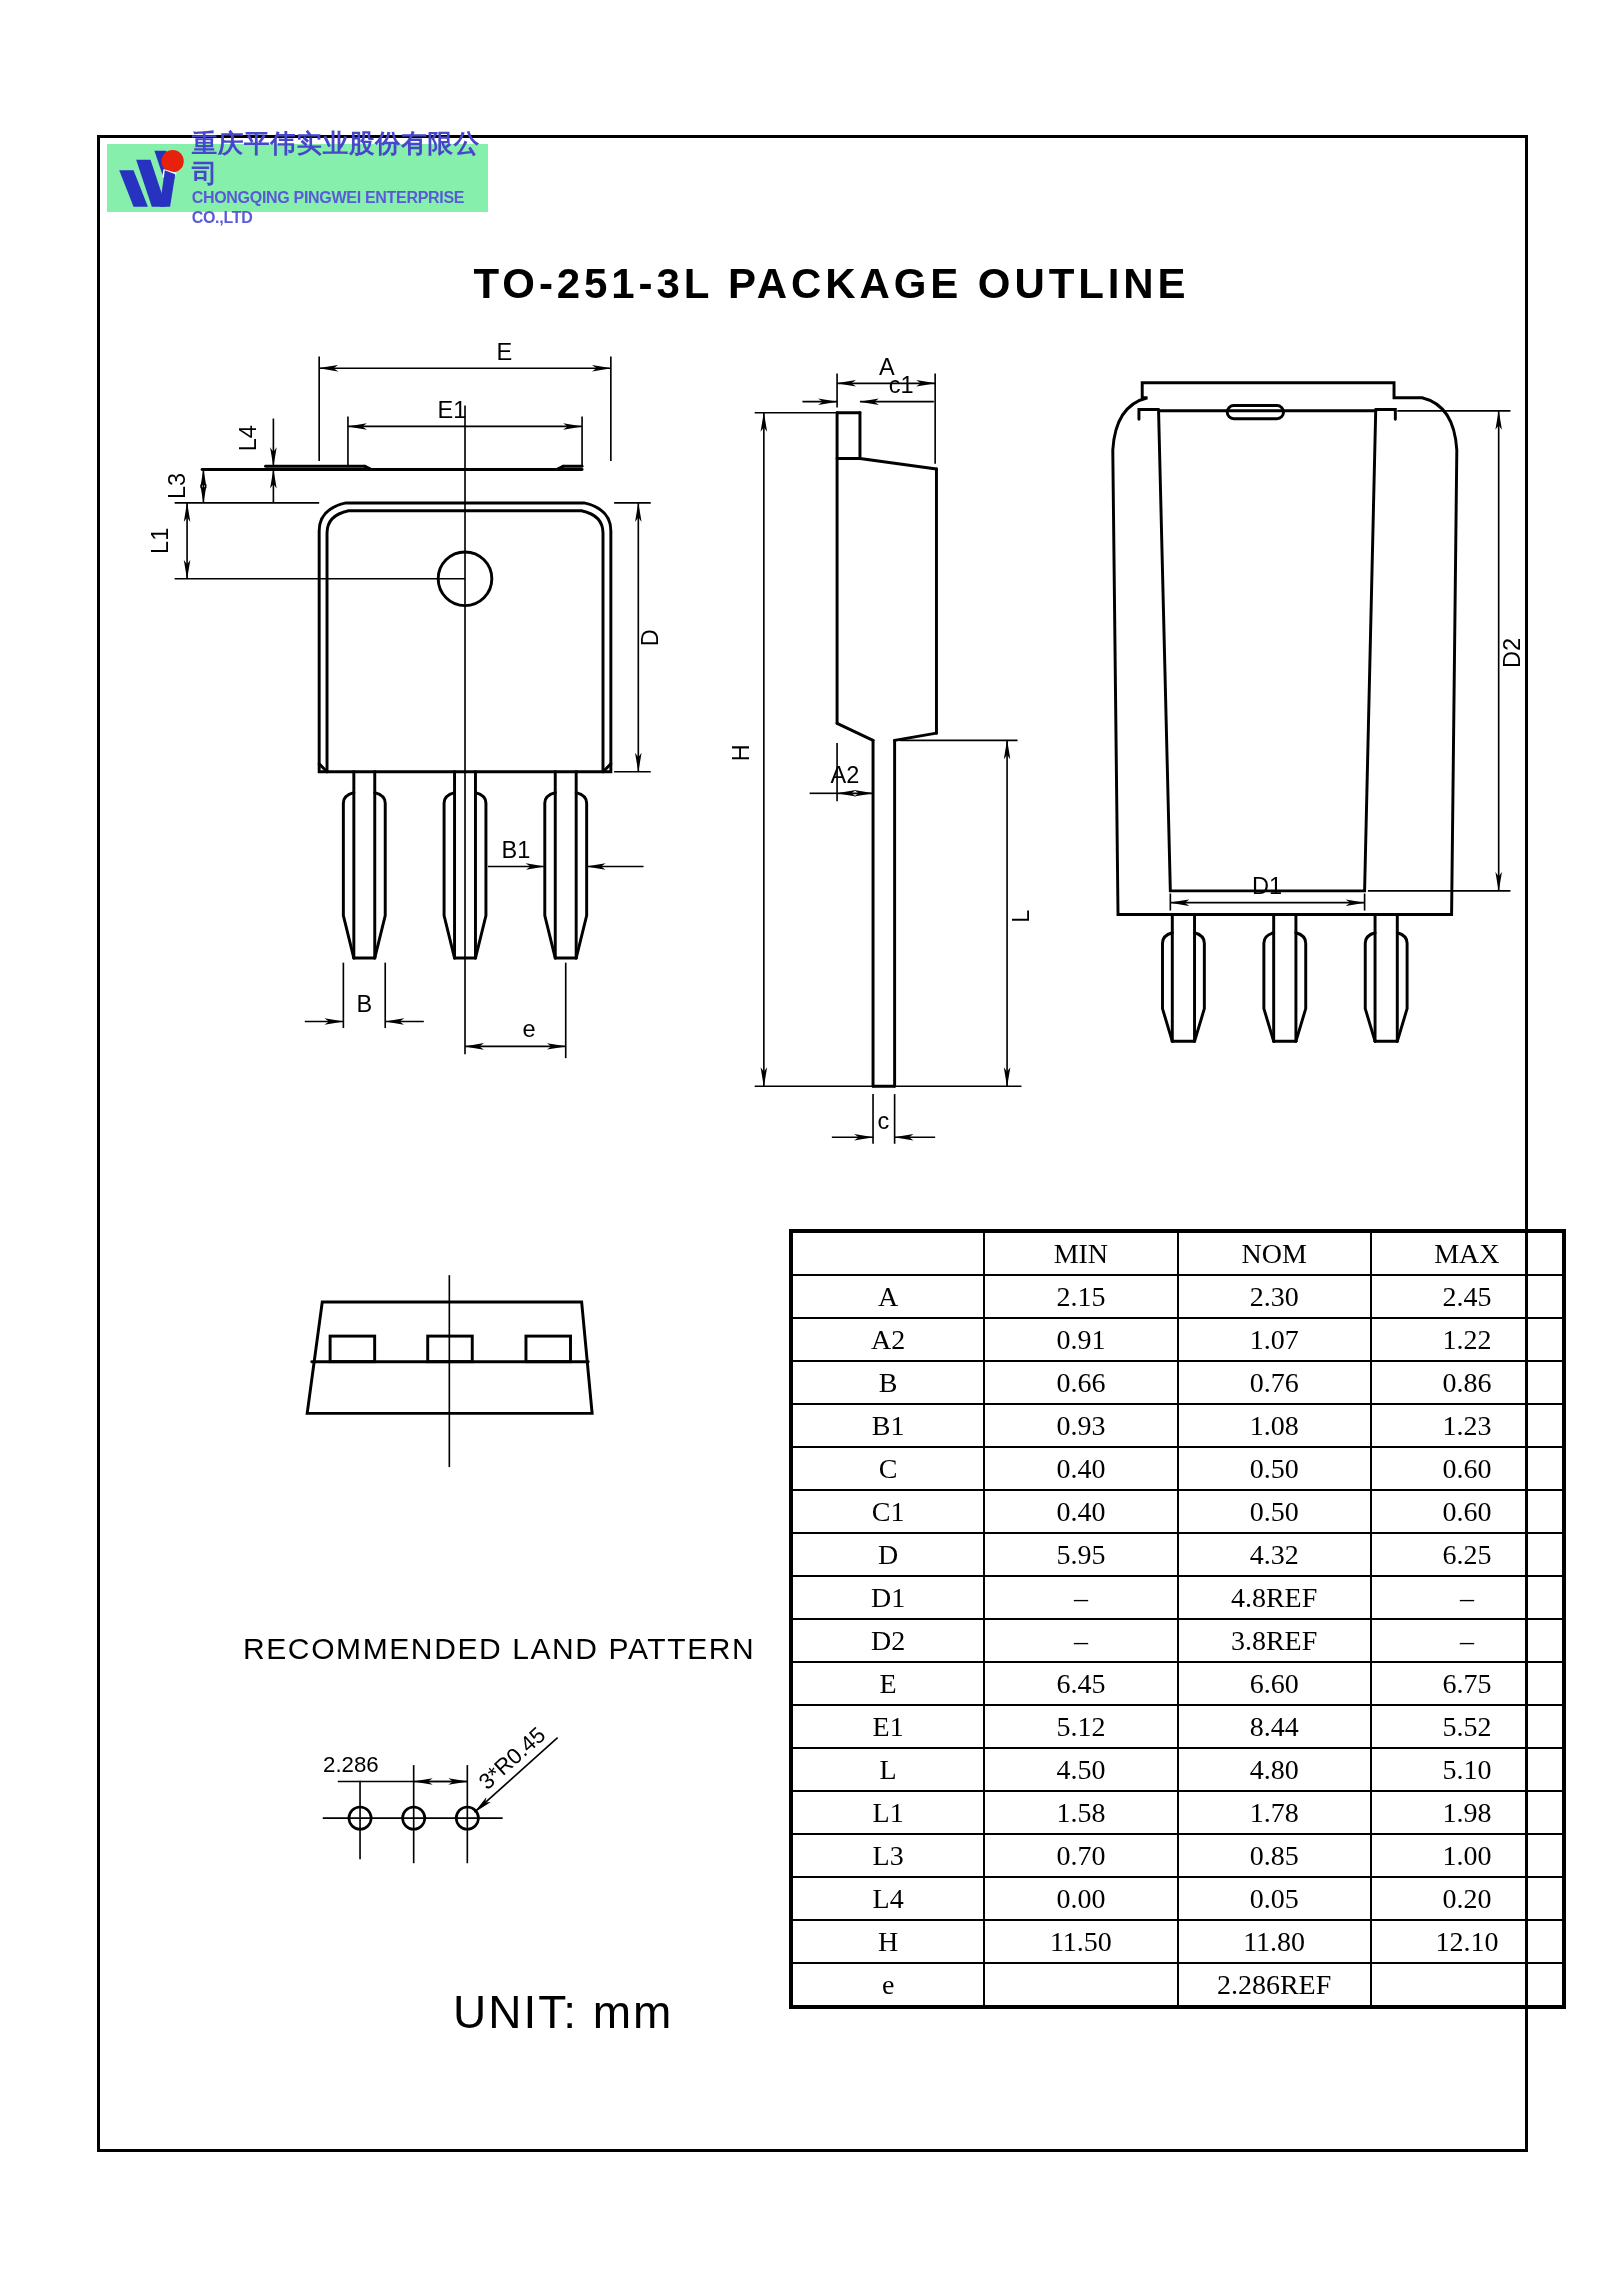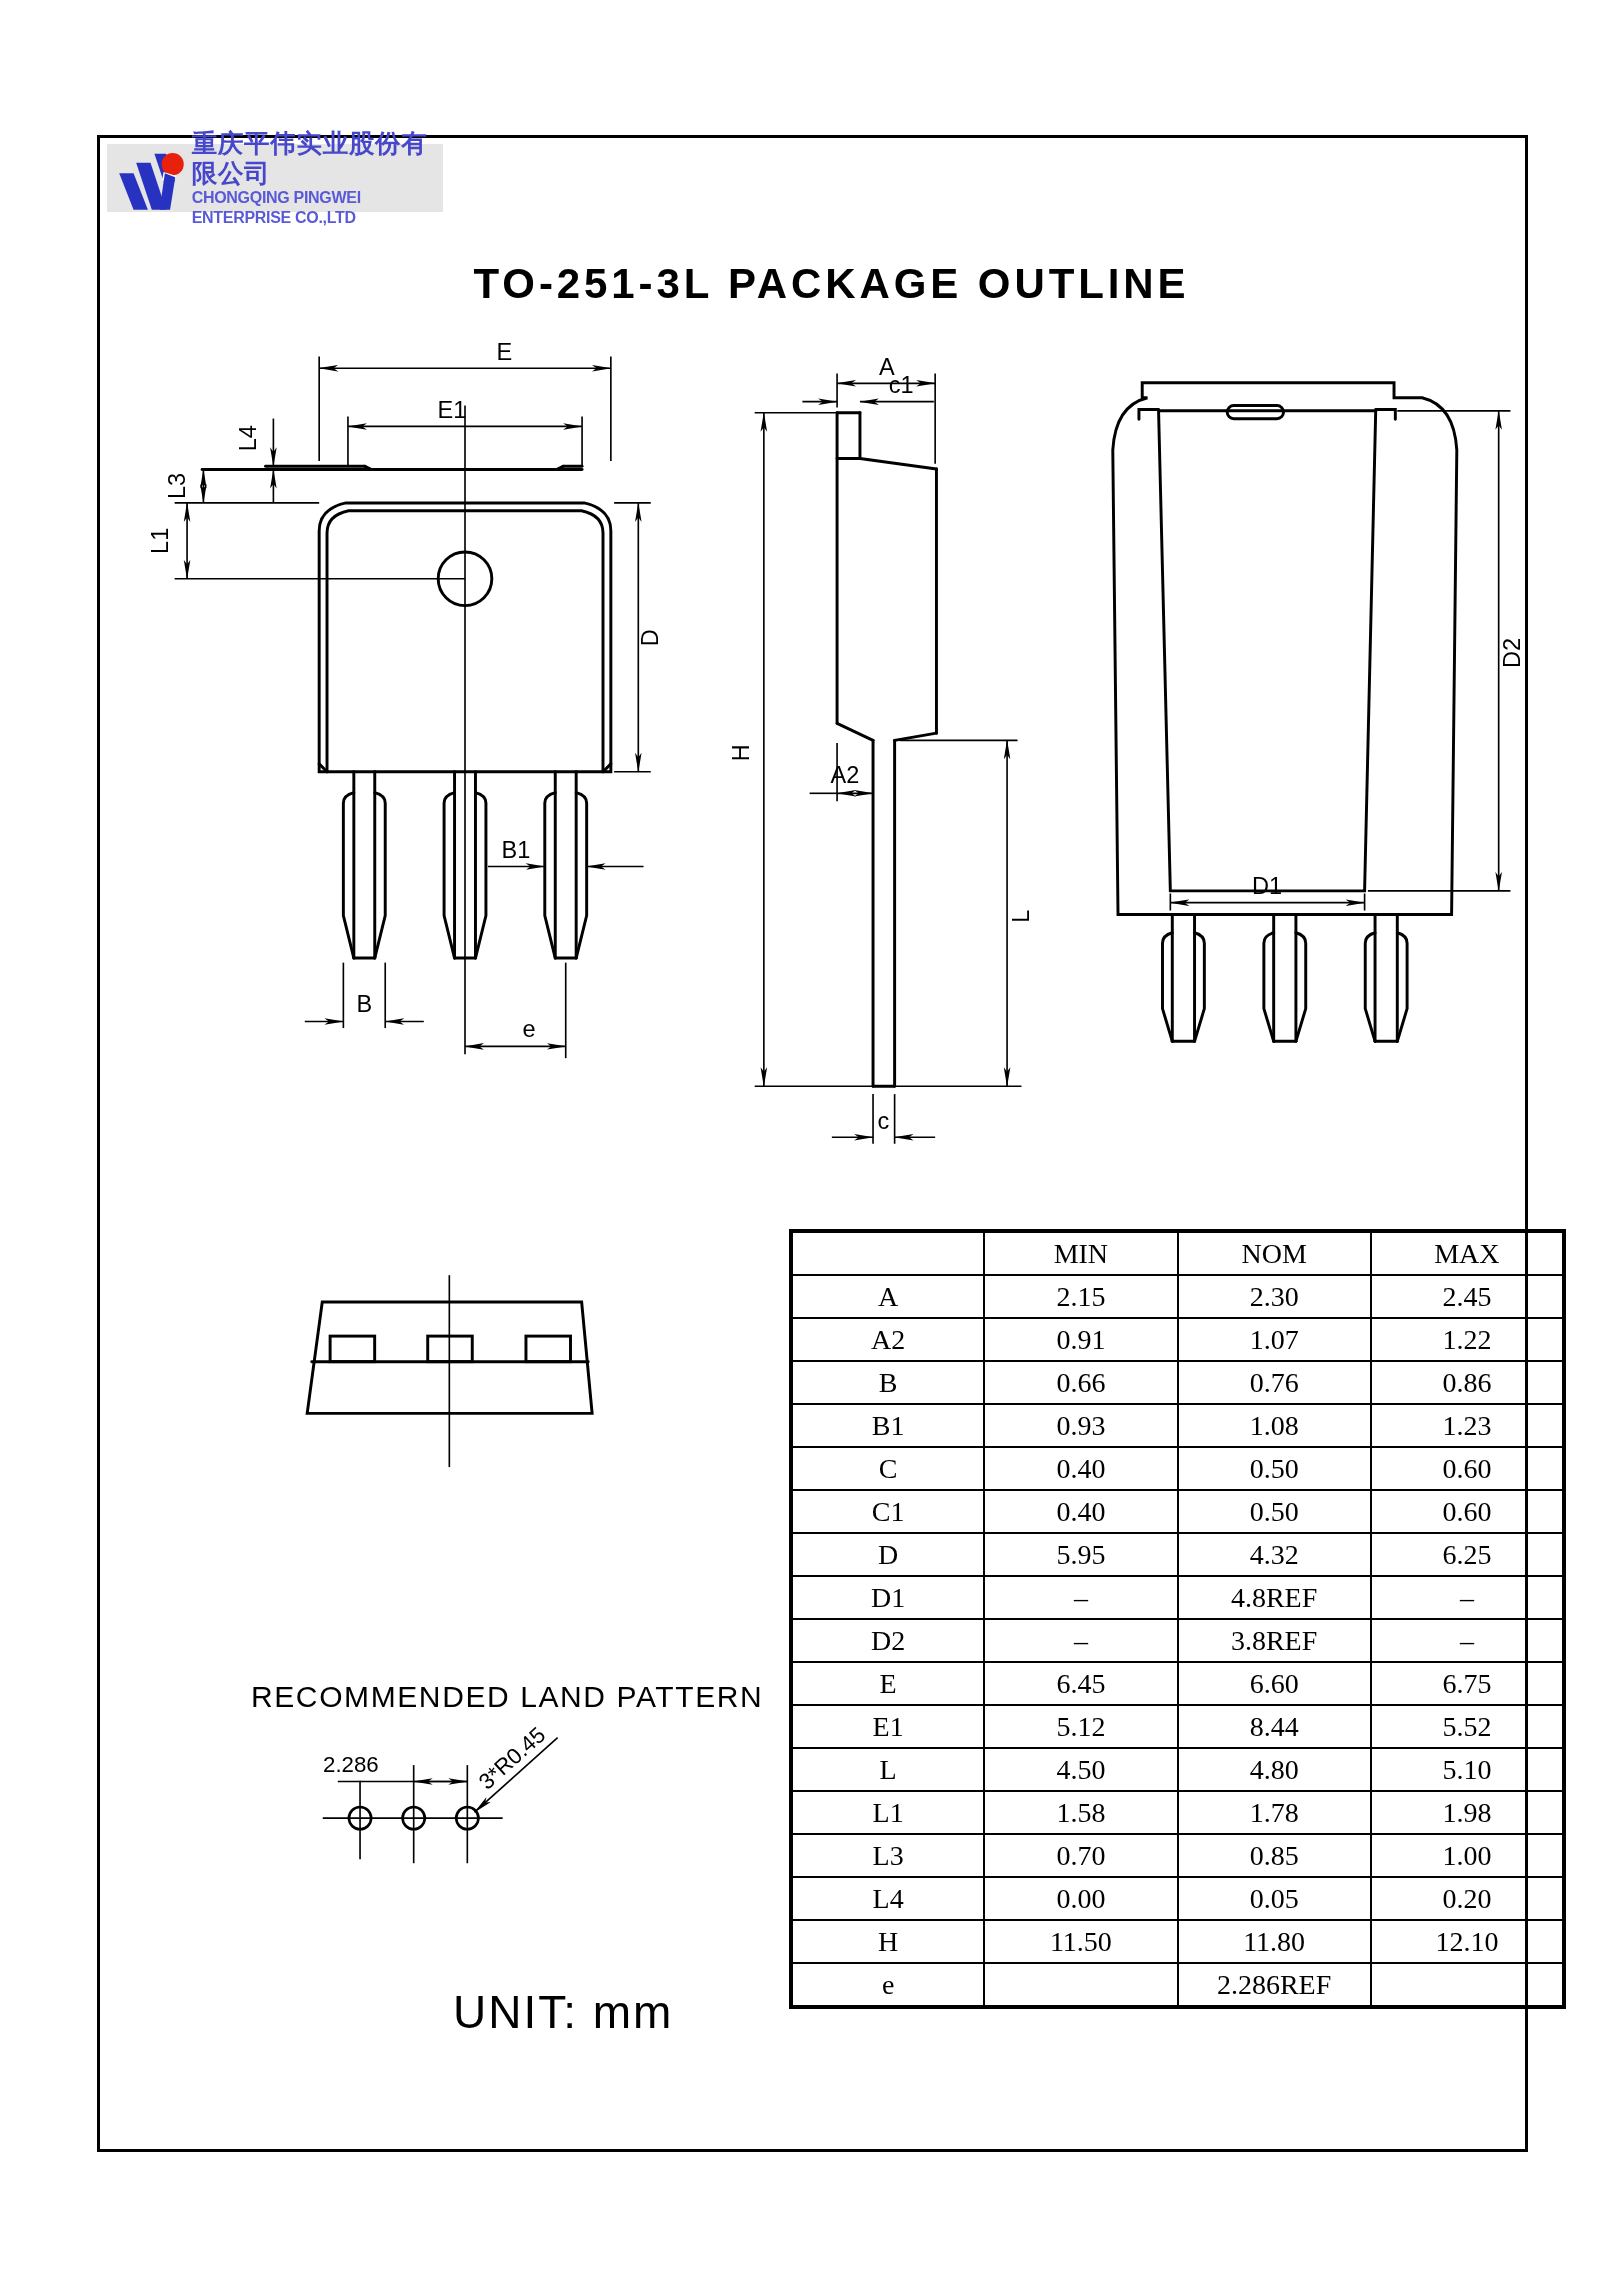--- a/index.html
+++ b/index.html
@@ -1,36 +1,36 @@
 <!DOCTYPE html>
 <html style="font-size:10.5px"><head>
 <meta charset="utf-8">
 <style>
   html,body{margin:0;padding:0;background:#fff;}
   .page{position:relative;width:1622px;height:2295px;background:#ffffff;
         font-family:"Liberation Sans",sans-serif;color:#000;overflow:hidden;}
   .frame{position:absolute;left:97px;top:135px;width:1425px;height:2011px;border:3.9px solid #000;}
   
-  .logo-block{position:absolute;left:107px;top:144px;width:336px;height:68px;
-              background:#e5e5e5;display:flex;align-items:center;}
+  .logo-block{position:absolute;left:107px;top:144px;width:381px;height:68px;
+              background:#86efac;display:flex;}
   .logo-mark{width:73px;height:63px;margin-left:6.5px;flex:0 0 auto;}
   .logo-text{display:flex;flex-direction:column;justify-content:center;margin-left:5.2px;}
   .logo-cn{font-size:25.5px;font-weight:600;color:#4747cb;letter-spacing:0.7px;line-height:30px;}
   .logo-en{font-size:16px;font-weight:700;color:#5a5ad8;letter-spacing:-0.3px;line-height:19.6px;}
   
   .page-title{position:absolute;left:393px;top:260px;width:877px;text-align:center;
               font-size:42px;font-weight:700;letter-spacing:3.9px;white-space:nowrap;}
   
   svg.drawing{position:absolute;overflow:visible;}
   .o{stroke:#000;stroke-width:4.5;fill:none;stroke-linecap:round;}
   .d{stroke:#000;stroke-width:2.5;fill:none;}
   .t{font-family:"Liberation Sans",sans-serif;font-size:36px;fill:#000;text-anchor:middle;}
   .ts{font-family:"Liberation Sans",sans-serif;font-size:34px;fill:#000;text-anchor:middle;}
   
-  .section-label{position:absolute;left:251px;top:1632px;font-size:30px;letter-spacing:1.6px;white-space:nowrap;margin-top:48px;}
+  .section-label{position:absolute;left:243px;top:1632px;font-size:30px;letter-spacing:1.6px;white-space:nowrap;}
   .unit-label{position:absolute;left:453px;top:1985px;font-size:46px;letter-spacing:2px;white-space:nowrap;text-align:right;}
   
   table.spec{position:absolute;left:789px;top:1229px;width:777px;border-collapse:collapse;
              border:4.6px solid #000;table-layout:fixed;
              font-family:"Liberation Serif","DejaVu Serif",serif;}
   table.spec td,table.spec th{border:2.6px solid #000;height:41px;text-align:center;vertical-align:middle;
              font-size:28px;font-weight:400;padding:0;}
 </style>
 </head>
 <body>

